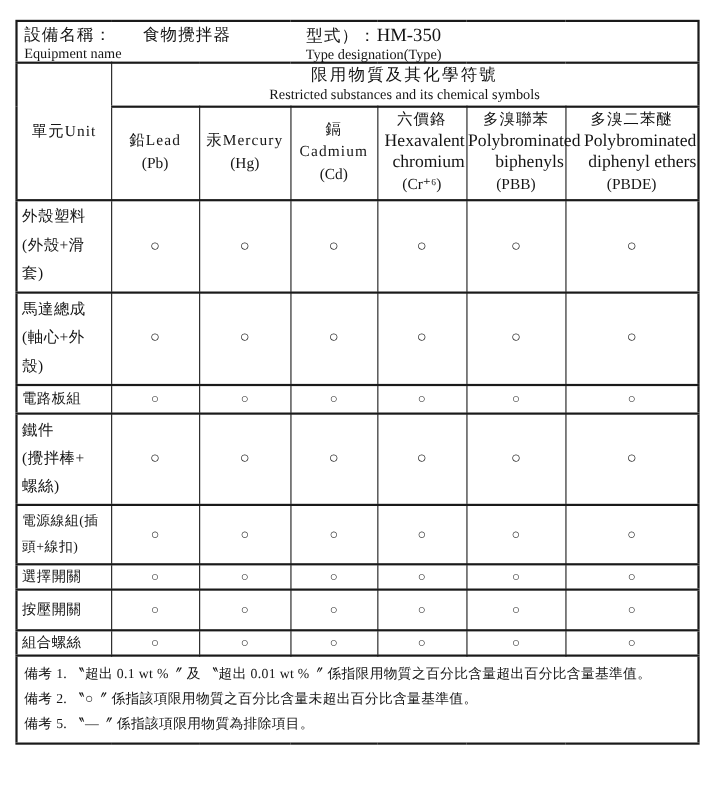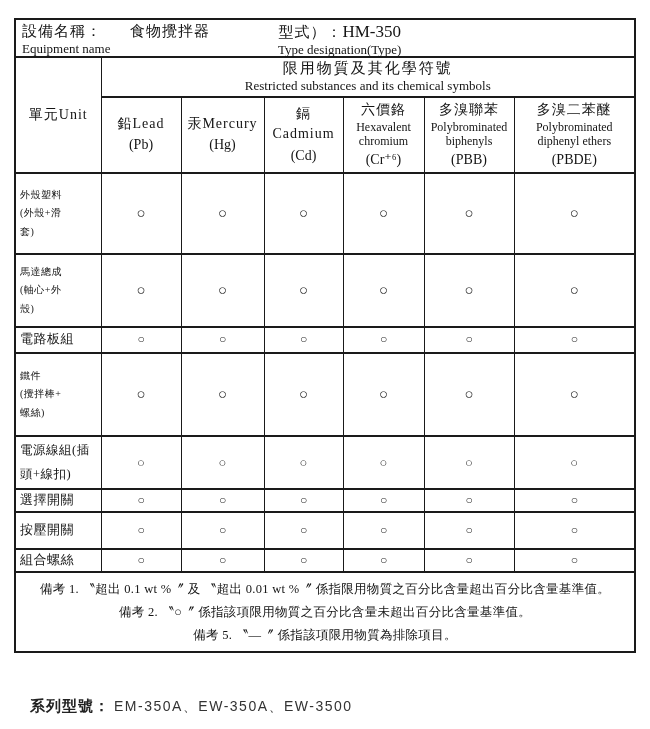--- a/index.html
+++ b/index.html
@@ -28,38 +28,38 @@
   .en13 { font-size:13px; letter-spacing:0; }
   .equip-val { margin-left:28px; }
   .model { font-size:17px; font-family:"Liberation Serif",serif; }
 
   
   td.unit-cell { font-size:14px; letter-spacing:1px; }
   td.restricted-cell { padding:1px 0 2px 0; }
   td.restricted-cell .zh15 { letter-spacing:2px; }
   td.sub-cell { padding:2px 1px; }
   .sub-zh { font-size:14px; letter-spacing:1px; line-height:1.45; }
-  .sub-en { font-size:12px; line-height:1.18; }
+  .sub-en { font-size:16px; line-height:1.18;text-align:right; }
   .sub-en:empty { display:none; }
   .sub-sym { font-size:14px; line-height:1.45; margin-top:1px; }
 
   
   td.comp {
     text-align:left; padding:2px 4px;
     white-space:pre-line;
-    font-size:10px; line-height:1.85; letter-spacing:0.5px;
+    font-size:14px; line-height:1.85; letter-spacing:0.5px;
   }
   td.mark { font-size:15px; color:#2a2a2a; }
   tr.row-md td.comp { font-size:12.5px; line-height:1.9; }
   tr.row-md td.mark { font-size:13px; }
   tr.row-sm td.comp { font-size:13px; line-height:1.3; }
   tr.row-sm td.mark { font-size:12px; }
 
   
-  td.notes { text-align:center; padding:4px 20px; }
+  td.notes { text-align:left; padding:4px 6px; }
   td.notes div { font-size:12.5px; line-height:1.85; letter-spacing:0.3px; }
 
   
   .series {
     position:absolute; left:30px; top:697px;
     font-family:"Liberation Sans","DejaVu Sans",sans-serif;
     white-space:nowrap;
   }
   .series-label { font-size:15px; font-weight:bold; letter-spacing:1px; color:#222; }
   .series-value { font-size:14px; letter-spacing:1.5px; color:#333; margin-left:4px; }
@@ -222,17 +222,14 @@
     <tr style="height:80px">
       <td colspan="7" class="notes">
         <div>備考 1. 〝超出 0.1 wt %〞 及 〝超出 0.01 wt %〞 係指限用物質之百分比含量超出百分比含量基準值。</div>
         <div>備考 2. 〝○〞 係指該項限用物質之百分比含量未超出百分比含量基準值。</div>
         <div>備考 5. 〝—〞 係指該項限用物質為排除項目。</div>
       </td>
     </tr>
   </tbody>
     </table>
 
-  <div class="series">
-    <span class="series-label">系列型號：</span><span class="series-value">EM-350A、EW-350A、EW-3500</span>
-  </div>
 
 </div>
 
 </body></html>

